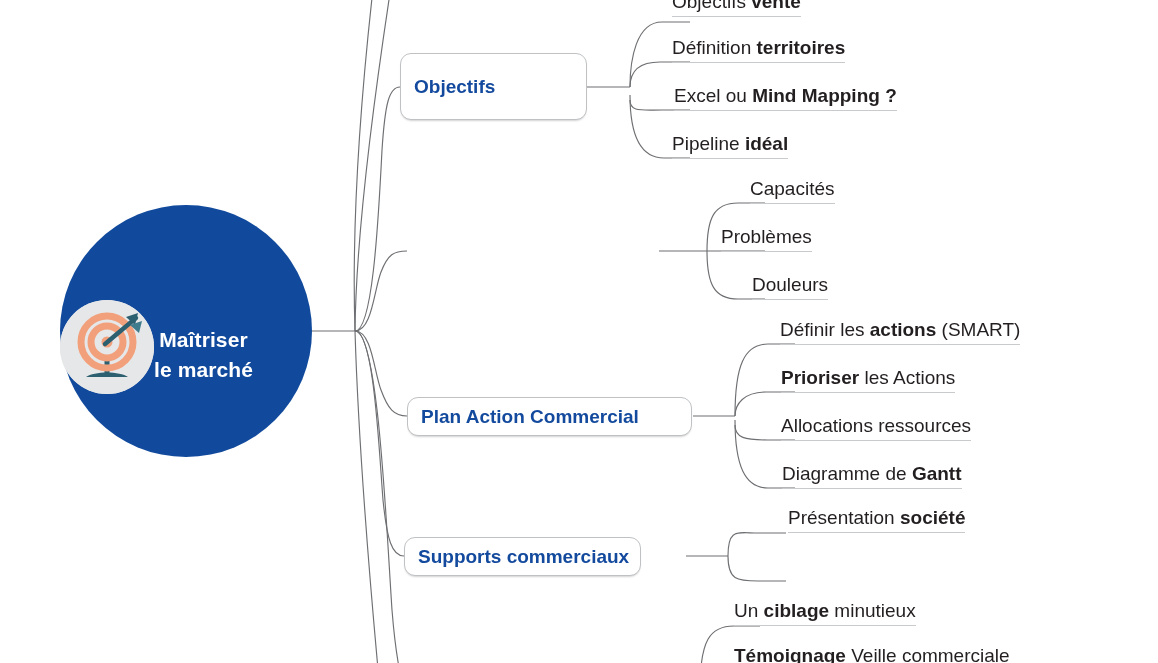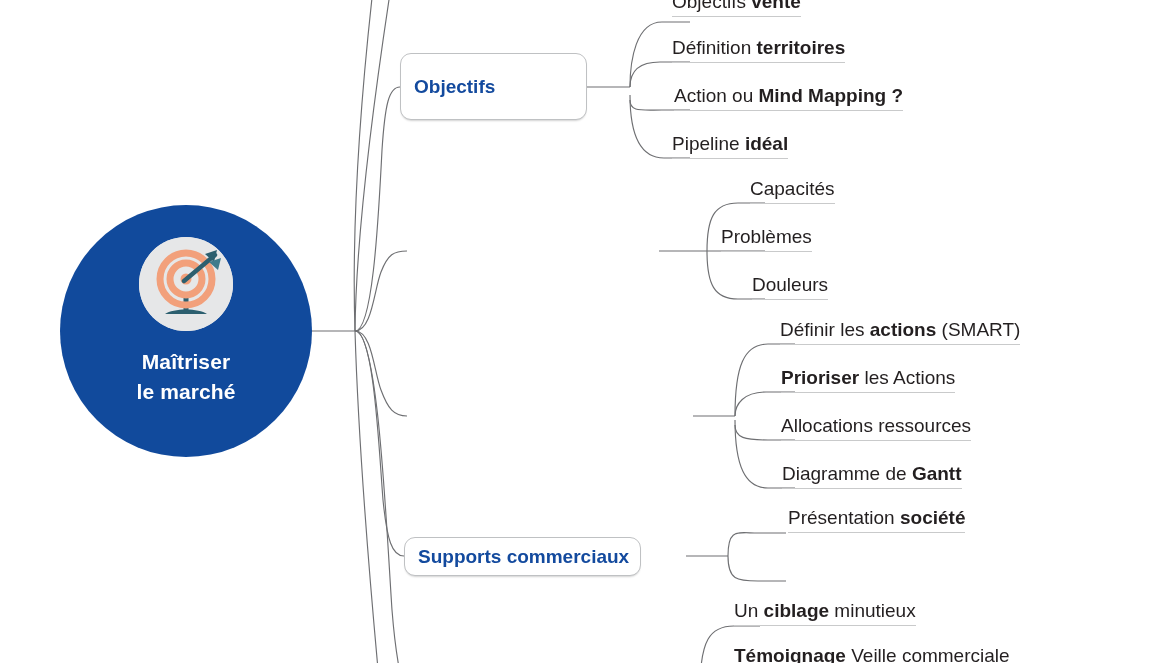--- a/index.html
+++ b/index.html
@@ -30,21 +30,21 @@
   
   .root-node {
     position: absolute;
     left: 60px;
     top: 205px;
     width: 252px;
     height: 252px;
     border-radius: 50%;
     background: #114A9C;
     display: flex;
-    flex-direction: column;
+    flex-direction: row;
     align-items: center;
     justify-content: flex-start;
     box-sizing: border-box;
     padding-top: 32px;
   }
   .root-icon {
     width: 94px;
     height: 94px;
     border-radius: 50%;
     background: #E6E7E8;
@@ -175,37 +175,40 @@
     </span>
   </div>
 
   <div class="leaf" style="left:672px; top:-9px;">
     <span class="reg">Objectifs </span><b>vente</b><span class="reg"></span>
   </div>
   <div class="leaf" style="left:672px; top:37px;">
     <span class="reg">Définition </span><b>territoires</b><span class="reg"></span>
   </div>
   <div class="leaf" style="left:674px; top:85px;">
-    <span class="reg">Action ou </span><b>Mind Mapping ?</b><span class="reg"></span>
+    <span class="reg">Excel ou </span><b>Mind Mapping ?</b><span class="reg"></span>
   </div>
   <div class="leaf" style="left:672px; top:133px;">
     <span class="reg">Pipeline </span><b>idéal</b><span class="reg"></span>
   </div>
 
 
   <div class="leaf" style="left:750px; top:178px;">
     <span class="reg">Capacités</span><b></b>
   </div>
   <div class="leaf" style="left:721px; top:226px;">
     <span class="reg">Problèmes</span><b></b>
   </div>
   <div class="leaf" style="left:752px; top:274px;">
     <span class="reg">Douleurs</span><b></b>
   </div>
 
+  <div class="branch-box" style="left:407px; top:397px; width:285px; height:39px;">
+    <span class="ln">Plan Action Commercial</span>
+  </div>
 
   <div class="leaf" style="left:780px; top:319px;">
     <span class="reg">Définir les </span><b>actions</b><span class="reg"> (SMART)</span>
   </div>
   <div class="leaf" style="left:781px; top:367px;">
     <span class="reg"></span><b>Prioriser</b><span class="reg"> les Actions</span>
   </div>
   <div class="leaf" style="left:781px; top:415px;">
     <span class="reg">Allocations ressources</span><b></b>
   </div>

